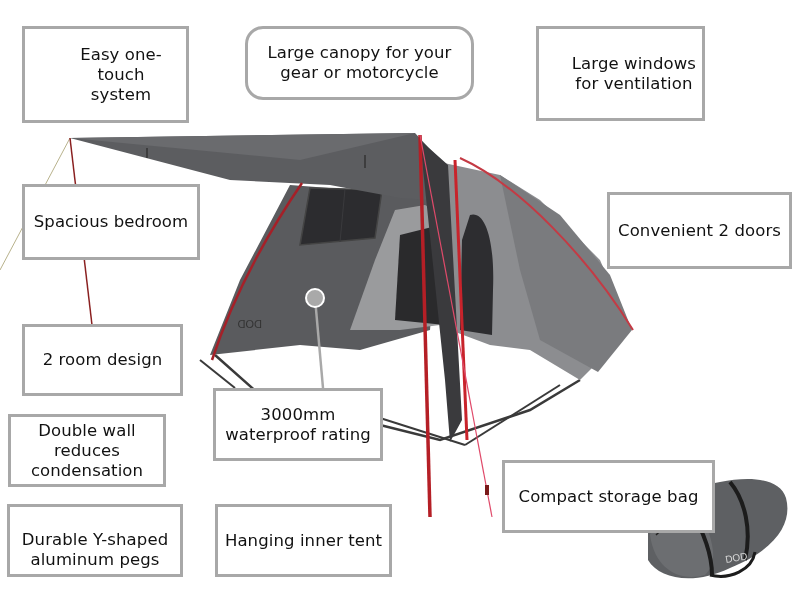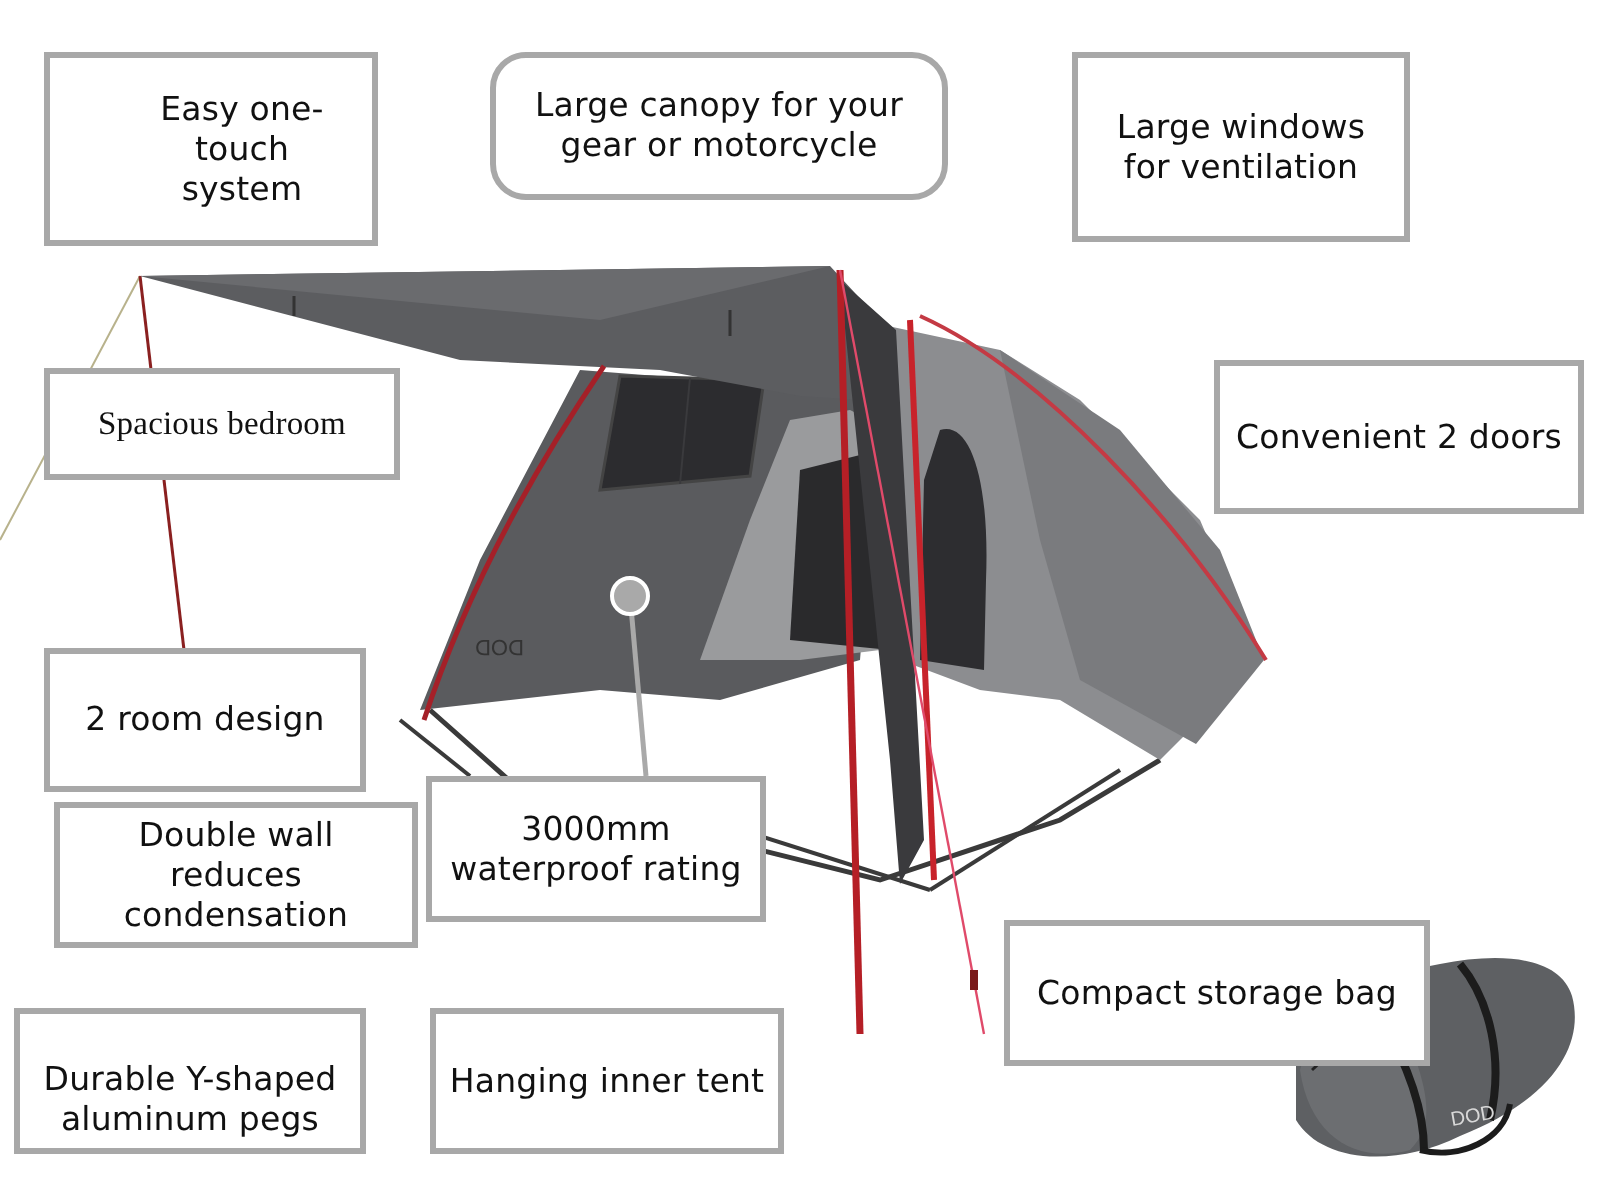--- a/index.html
+++ b/index.html
@@ -83,43 +83,43 @@
 <div class="callout" style="left:22px; top:26px; width:167px; height:97px;padding-left:37px;">
   <span>Easy one-touch
 system</span>
 </div>
 
 <div class="callout" style="left:245px; top:26px; width:229px; height:74px;border-radius:18px;">
   <span>Large canopy for your
 gear or motorcycle</span>
 </div>
 
-<div class="callout" style="left:536px; top:26px; width:169px; height:95px;">
+<div class="callout" style="left:536px; top:26px; width:169px; height:95px;justify-content:flex-end;">
   <span>Large windows
 for ventilation</span>
 </div>
 
-<div class="callout" style="left:22px; top:184px; width:178px; height:56px;font-family:Liberation Serif, serif;">
+<div class="callout" style="left:22px; top:184px; width:178px; height:76px;">
   <span>Spacious bedroom</span>
 </div>
 
-<div class="callout" style="left:607px; top:180px; width:185px; height:77px;">
+<div class="callout" style="left:607px; top:192px; width:185px; height:77px;">
   <span>Convenient 2 doors</span>
 </div>
 
 <div class="callout" style="left:22px; top:324px; width:161px; height:72px;">
   <span>2 room design</span>
 </div>
 
 <div class="callout" style="left:213px; top:388px; width:170px; height:73px;justify-content:center;">
   <span>3000mm
 waterproof rating</span>
 </div>
 
-<div class="callout" style="left:8px; top:401px; width:182px; height:73px;margin-left:19px;">
+<div class="callout" style="left:8px; top:414px; width:158px; height:73px;">
   <span>Double wall reduces
 condensation</span>
 </div>
 
 <div class="callout" style="left:502px; top:460px; width:213px; height:73px;text-align:right;">
   <span>Compact storage bag</span>
 </div>
 
 <div class="callout" style="left:7px; top:504px; width:176px; height:73px;align-items:flex-end;">
   <span>Durable Y-shaped

